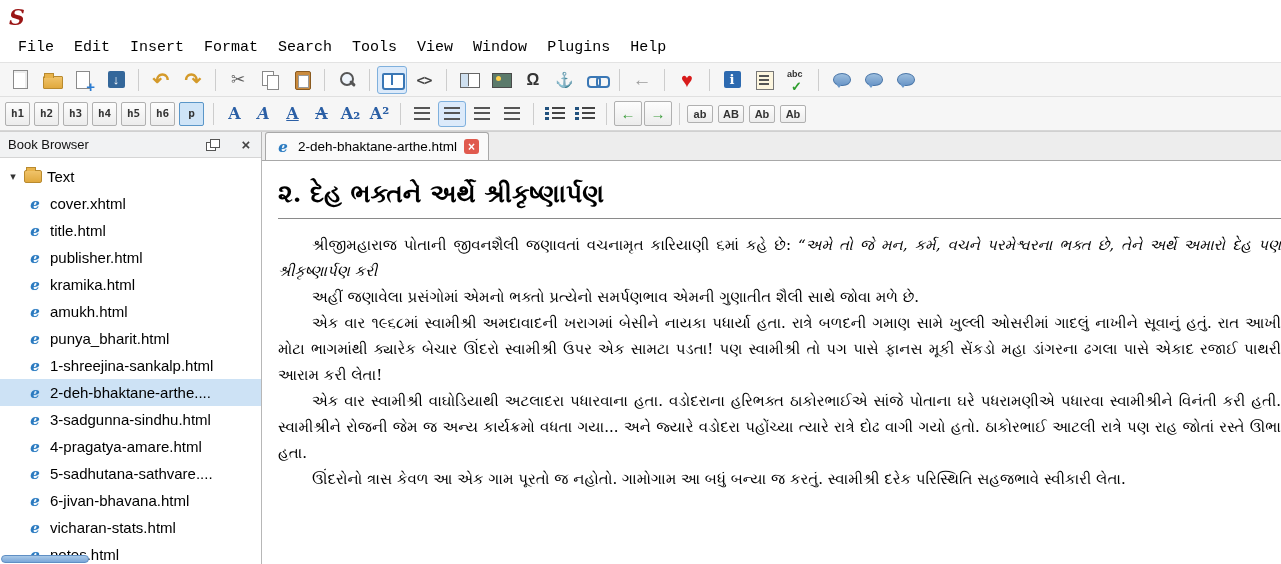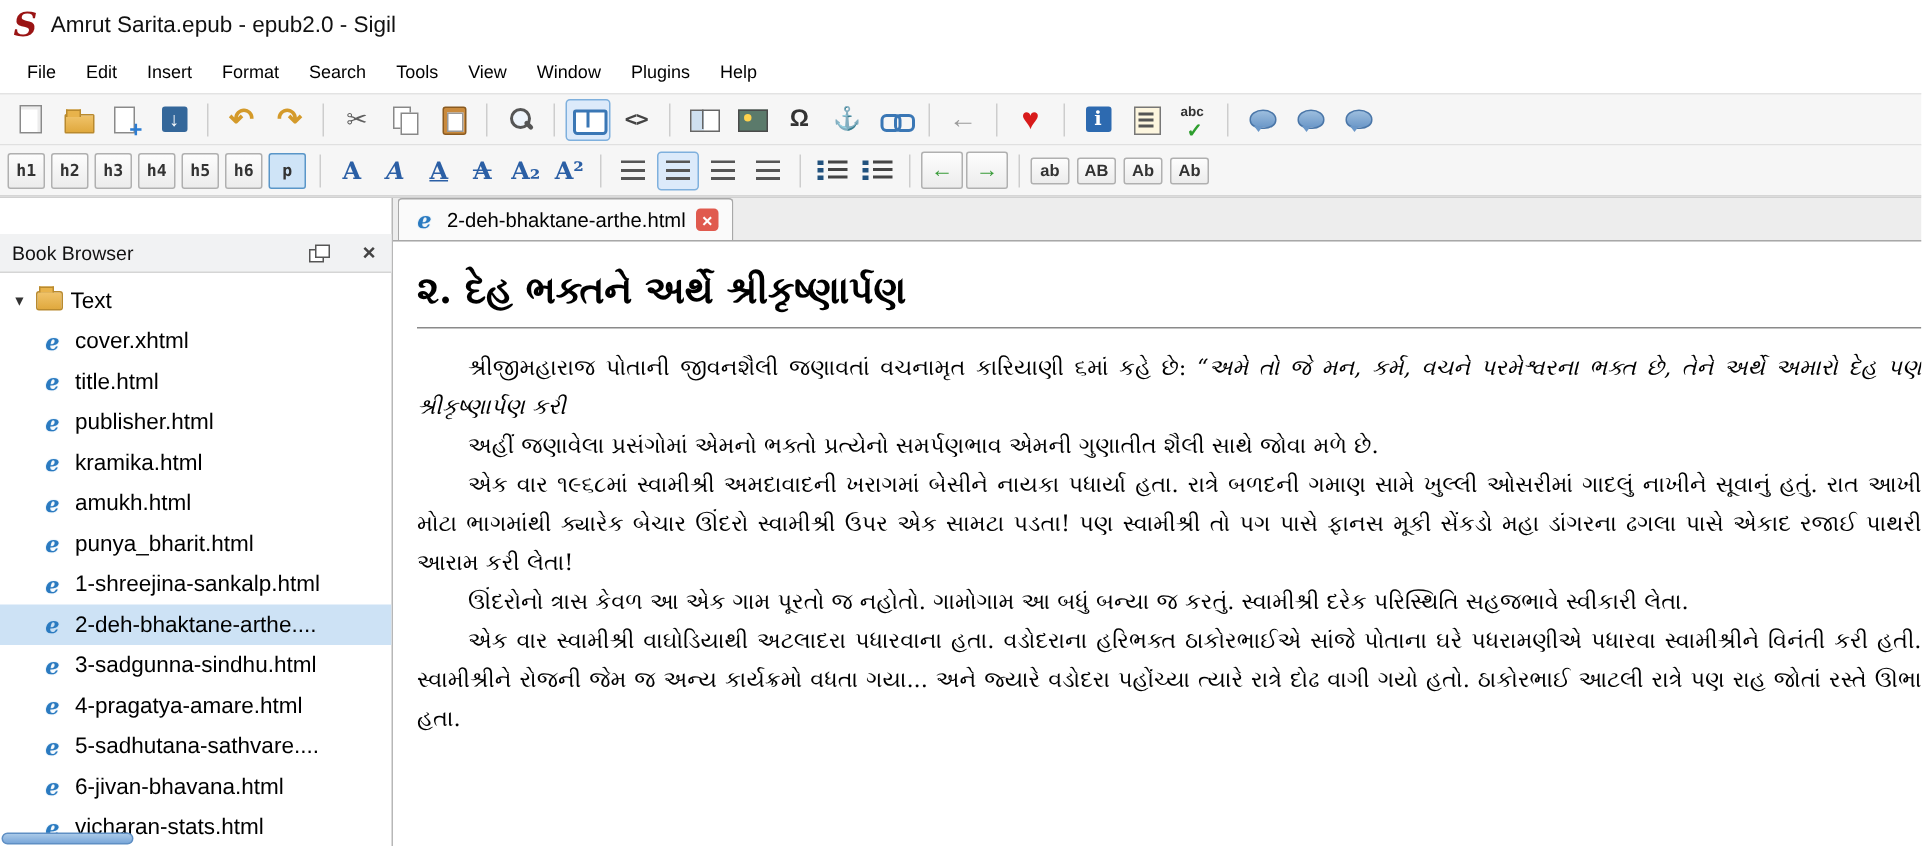--- a/index.html
+++ b/index.html
@@ -7,21 +7,21 @@
     font-family:"Liberation Sans", sans-serif; color:#000; }
 
   
   .titlebar { height:33px; display:flex; align-items:center; gap:9px; padding-left:9px; background:#fff; }
   .app-logo { font-family:"DejaVu Serif", serif; font-weight:bold; font-style:italic;
     color:#9a1414; font-size:22px; line-height:1; }
   .win-title { font-size:15px; color:#111; }
 
   
   .menubar { height:29px; display:flex; align-items:center; padding-left:8px; background:#fff; }
-  .menu-item { padding:3px 10px; font-size:12px; cursor:default; }
+  .menu-item { padding:3px 10px; font-size:15px; cursor:default;font-family:Liberation Mono, monospace; }
 
   
   .toolbar { display:flex; align-items:center; padding:0 5px; gap:2px; background:#f6f6f6; }
   .toolbar.row1 { height:35px; border-top:1px solid #e3e3e3; border-bottom:1px solid #e0e0e0; }
   .toolbar.row2 { height:34px; border-bottom:1px solid #d6d6d6; }
   .tsep { width:1px; height:22px; background:#cdcdcd; margin:0 5px; flex:none; }
   .tbtn { width:30px; height:28px; border:1px solid transparent; background:transparent; border-radius:3px;
     display:flex; align-items:center; justify-content:center; padding:0; flex:none; }
   .tbtn.active { border:1px solid #7fb0dd; background:#dceafa; }
 
@@ -115,21 +115,21 @@
   .ic-indent::before { content:"→"; color:var(--indent-green,#3a9c3a); font-weight:bold; font-size:15px; }
   .casebtn { height:18px; min-width:26px; border:1px solid #b0b0b0; background:linear-gradient(#fdfdfd,#ececec);
     border-radius:2px; font-size:11px; font-weight:bold; color:#333; margin-right:3px; padding:0 4px; flex:none; }
 
   
   .main { display:flex; height:433px; border-top:1px solid #d0d0d0; }
 
   .book-browser { width:262px; flex:none; border-right:1px solid #b7b7b7; display:flex;
     flex-direction:column; background:#fff; position:relative; }
   .panel-header { height:26px; background:#f1f2f3; border-bottom:1px solid #d5d5d5; display:flex;
-    align-items:center; padding:0 6px 0 8px; gap:16px;margin-top:24px; }
+    align-items:center; padding:0 6px 0 8px; gap:16px; }
   .panel-title { flex:1; font-size:13px; color:#111; }
   .panel-btn { width:18px; height:18px; display:flex; align-items:center; justify-content:center; position:relative; }
   .ic-float::before { content:""; position:absolute; left:3px; top:6px; width:8px; height:7px;
     border:1px solid #555; background:#fff; }
   .ic-float::after { content:""; position:absolute; left:7px; top:3px; width:8px; height:7px;
     border:1px solid #555; background:#fff; }
   .ic-x::before { content:"×"; color:#444; font-size:15px; font-weight:bold; }
 
   .tree { flex:1; overflow:hidden; padding-top:5px; }
   .tree-row { height:27px; display:flex; align-items:center; gap:7px; font-size:15px; padding-left:27px; }
@@ -161,21 +161,20 @@
   .chapter { font-size:25px; font-weight:bold; margin:0 0 9px 0; }
   .rule { border:none; border-top:1px solid #8a8a8a; margin:0 0 13px 0; }
   .para { font-size:15px; line-height:26px; text-align:justify; text-indent:34px; margin:0; }
   .para em { font-style:italic; }
 </style>
 </head>
 <body>
 
 <div class="titlebar">
   <span class="app-logo">S</span>
-  <span class="win-title">Amrut Sarita.epub - epub2.0 - Sigil</span>
 </div>
 
 <div class="menubar">
   <span class="menu-item">File</span>
   <span class="menu-item">Edit</span>
   <span class="menu-item">Insert</span>
   <span class="menu-item">Format</span>
   <span class="menu-item">Search</span>
   <span class="menu-item">Tools</span>
   <span class="menu-item">View</span>
@@ -407,18 +406,18 @@
         <span class="tab-label">2-deh-bhaktane-arthe.html</span>
         <span class="tab-close"></span>
       </div>
     </div>
     <div class="content">
       <h1 class="chapter">૨. દેહ ભક્તને અર્થે શ્રીકૃષ્ણાર્પણ</h1>
       <hr class="rule">
       <p class="para"><span>શ્રીજીમહારાજ પોતાની જીવનશૈલી જણાવતાં વચનામૃત કારિયાણી ૬માં કહે છે: </span><em>“અમે તો જે મન, કર્મ, વચને પરમેશ્વરના ભક્ત છે, તેને અર્થે અમારો દેહ પણ શ્રીકૃષ્ણાર્પણ કરી</em></p>
       <p class="para"><span>અહીં જણાવેલા પ્રસંગોમાં એમનો ભક્તો પ્રત્યેનો સમર્પણભાવ એમની ગુણાતીત શૈલી સાથે જોવા મળે છે.</span><em></em></p>
       <p class="para"><span>એક વાર ૧૯૬૮માં સ્વામીશ્રી અમદાવાદની ખરાગમાં બેસીને નાયકા પધાર્યા હતા. રાત્રે બળદની ગમાણ સામે ખુલ્લી ઓસરીમાં ગાદલું નાખીને સૂવાનું હતું. રાત આખી મોટા ભાગમાંથી ક્યારેક બેચાર ઊંદરો સ્વામીશ્રી ઉપર એક સામટા પડતા! પણ સ્વામીશ્રી તો પગ પાસે ફાનસ મૂકી સેંકડો મહા ડાંગરના ઢગલા પાસે એકાદ રજાઈ પાથરી આરામ કરી લેતા!</span><em></em></p>
+      <p class="para"><span>એક વાર સ્વામીશ્રી વાઘોડિયાથી અટલાદરા પધારવાના હતા. વડોદરાના હરિભક્ત ઠાકોરભાઈએ સાંજે પોતાના ઘરે પધરામણીએ પધારવા સ્વામીશ્રીને વિનંતી કરી હતી. સ્વામીશ્રીને રોજની જેમ જ અન્ય કાર્યક્રમો વધતા ગયા... અને જ્યારે વડોદરા પહોંચ્યા ત્યારે રાત્રે દોઢ વાગી ગયો હતો. ઠાકોરભાઈ આટલી રાત્રે પણ રાહ જોતાં રસ્તે ઊભા હતા.</span><em></em></p>
       <p class="para"><span>ઊંદરોનો ત્રાસ કેવળ આ એક ગામ પૂરતો જ નહોતો. ગામોગામ આ બધું બન્યા જ કરતું. સ્વામીશ્રી દરેક પરિસ્થિતિ સહજભાવે સ્વીકારી લેતા.</span><em></em></p>
-      <p class="para"><span>એક વાર સ્વામીશ્રી વાઘોડિયાથી અટલાદરા પધારવાના હતા. વડોદરાના હરિભક્ત ઠાકોરભાઈએ સાંજે પોતાના ઘરે પધરામણીએ પધારવા સ્વામીશ્રીને વિનંતી કરી હતી. સ્વામીશ્રીને રોજની જેમ જ અન્ય કાર્યક્રમો વધતા ગયા... અને જ્યારે વડોદરા પહોંચ્યા ત્યારે રાત્રે દોઢ વાગી ગયો હતો. ઠાકોરભાઈ આટલી રાત્રે પણ રાહ જોતાં રસ્તે ઊભા હતા.</span><em></em></p>
 
     </div>
   </section>
 </div>
 
 </body></html>

